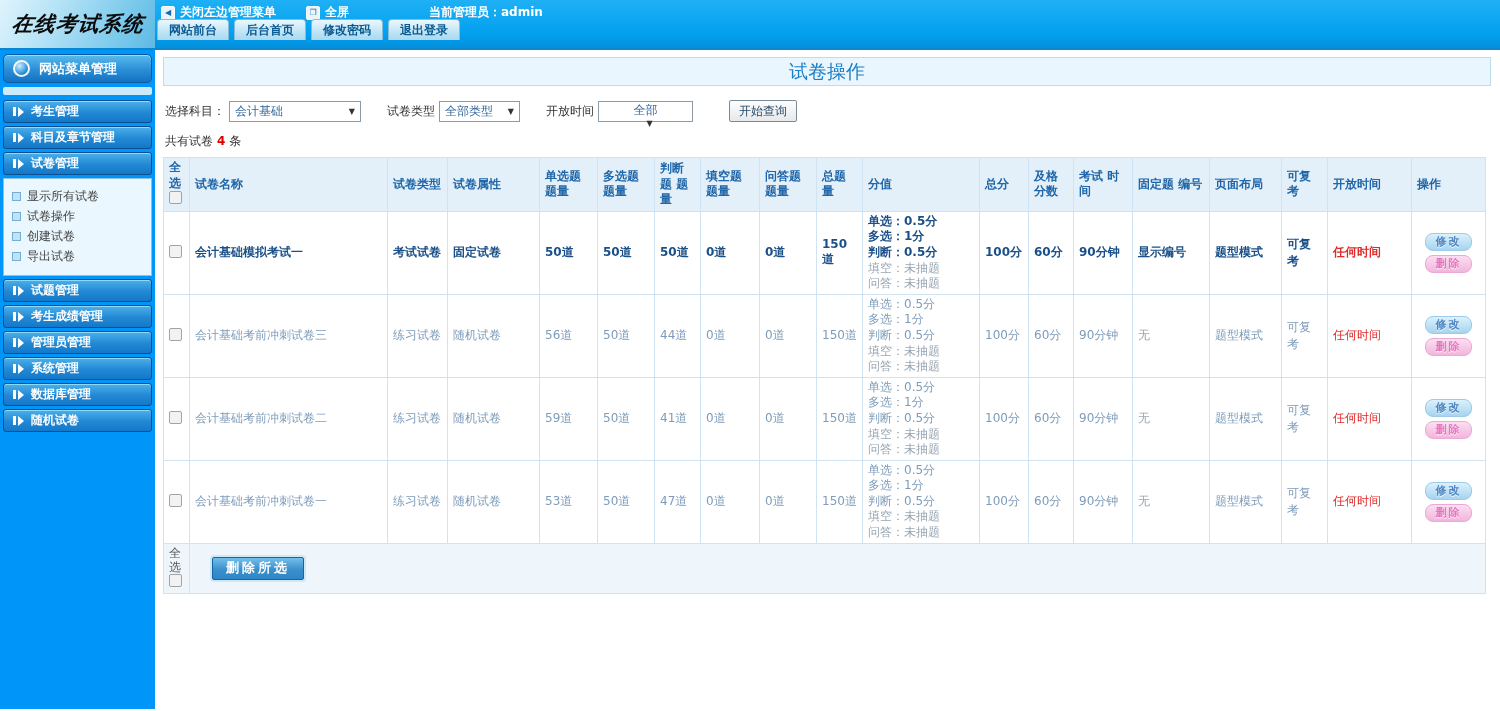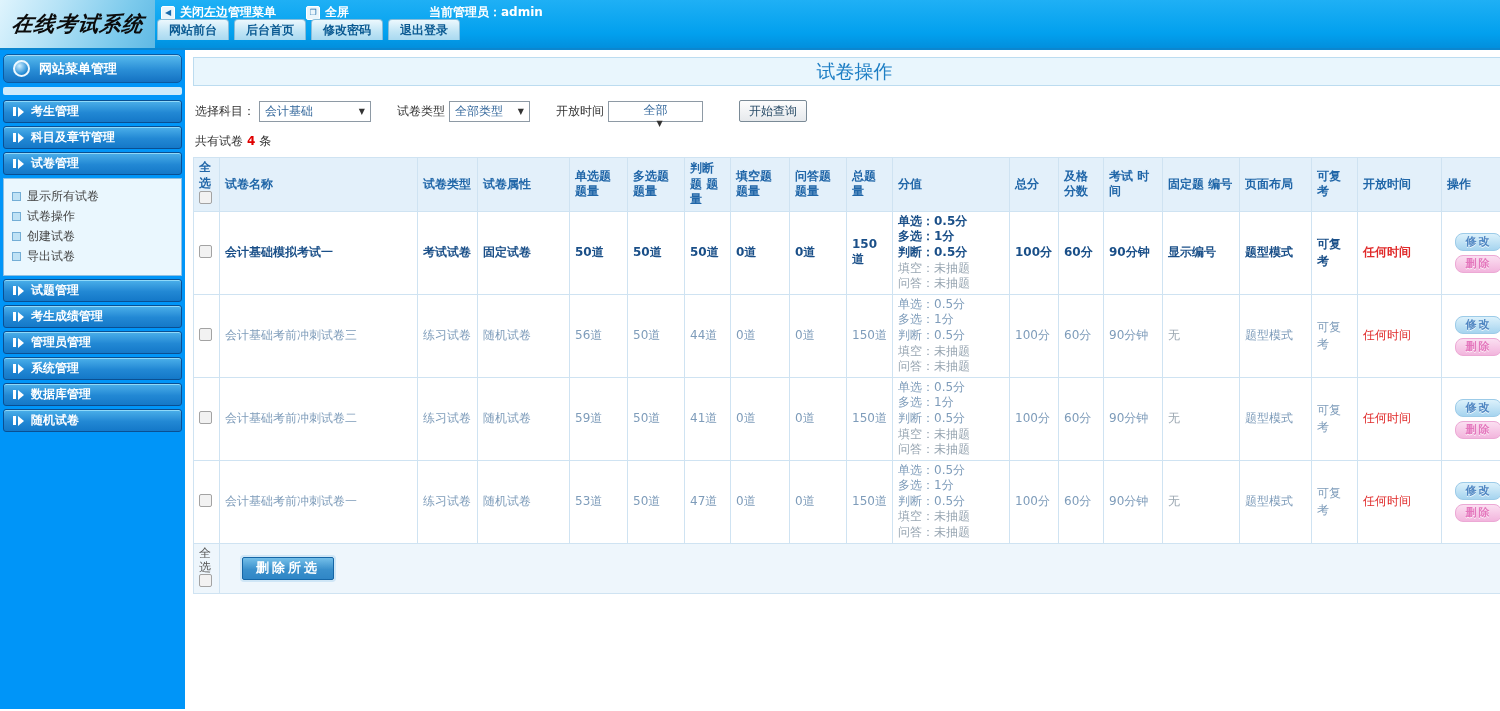--- a/index.html
+++ b/index.html
@@ -21,21 +21,21 @@
   .admin { margin-left:50px; font-weight:bold; }
   .tabrow { position:absolute; left:2px; bottom:8px; display:flex; gap:5px; }
   .tab { height:21px; padding:0 11px; display:flex; align-items:center;
     background:linear-gradient(#ecf8fd,#bfe4f5 60%,#a9d9f0); border:1px solid #86bcd9; border-bottom:none;
     border-radius:4px 4px 0 0; color:#0a5a92; font-weight:bold; cursor:pointer; }
 
   
   .page-body { display:flex; height:659px; }
 
   
-  .sidebar { width:185px; background:#0095f8; display:flex; flex-direction:column; flex-shrink:0; }
+  .sidebar { width:155px; background:#0095f8; display:flex; flex-direction:column; flex-shrink:0; }
   .side-header { margin:4px 3px 2px; height:29px; border-radius:5px;
     background:linear-gradient(#58bbee,#2a8ed6 55%,#1472c2); border:1px solid #0c5aa0;
     box-shadow:inset 0 1px 0 rgba(255,255,255,.45);
     display:flex; align-items:center; gap:9px; padding-left:9px; color:#fff; font-weight:bold; font-size:13px; }
   .side-circle { width:17px; height:17px; border-radius:50%; flex-shrink:0;
     background:radial-gradient(circle at 35% 30%,#cdeeff,#2a90d8 65%,#0b5aa0); border:2px solid #eef8fe; }
   .side-strip { height:8px; margin:2px 3px; background:#cdeafb; border-radius:2px; }
   .menu-btn { margin:3px 3px 0; height:23px; border-radius:3px;
     background:linear-gradient(#4cb0ea,#2288d4 55%,#1478c8); border:1px solid #0a4f92;
     box-shadow:inset 0 1px 0 #8fd9f9;
@@ -51,21 +51,21 @@
   
   .content { flex:1; background:#fff; padding:7px 9px 0 8px; }
   .titlebar { height:29px; background:#e9f6fd; border:1px solid #bcdcf0;
     display:flex; align-items:center; justify-content:center; color:#1d7ec4; font-size:19px; }
   .filters { display:flex; align-items:center; margin:14px 0 0 2px; color:#333; }
   .flabel { margin-right:4px; }
   .gap { width:26px; }
   .select { height:21px; background:#fff; border:1px solid #8e9aa5; display:flex; align-items:center;
     justify-content:space-between; padding:0 5px; color:#33679b; cursor:pointer; }
   .select .arrow { font-size:8px; color:#333; margin-left:8px; }
-  .w110 { width:112px; } .w72 { width:81px; } .w95 { width:95px;flex-direction:column; }
+  .w110 { width:132px; } .w72 { width:81px; } .w95 { width:95px;flex-direction:column; }
   .search-btn { height:22px; margin-left:36px; padding:0 9px; border:1px solid #7a8a96;
     background:linear-gradient(#fdfdfd,#e6e9ec); border-radius:2px; color:#274a66; font-size:12px;
     font-family:inherit; cursor:pointer; }
   .countrow { margin:11px 0 7px 2px; color:#333; }
   .count-num { color:#e00000; font-weight:bold; margin:0 4px; }
 
   
   table.grid { border-collapse:collapse; table-layout:fixed; width:1322px; }
   .grid th, .grid td { border:1px solid #cfe3f2; padding:2px 5px; text-align:left; vertical-align:middle;
     font-size:12px; overflow:hidden; }

